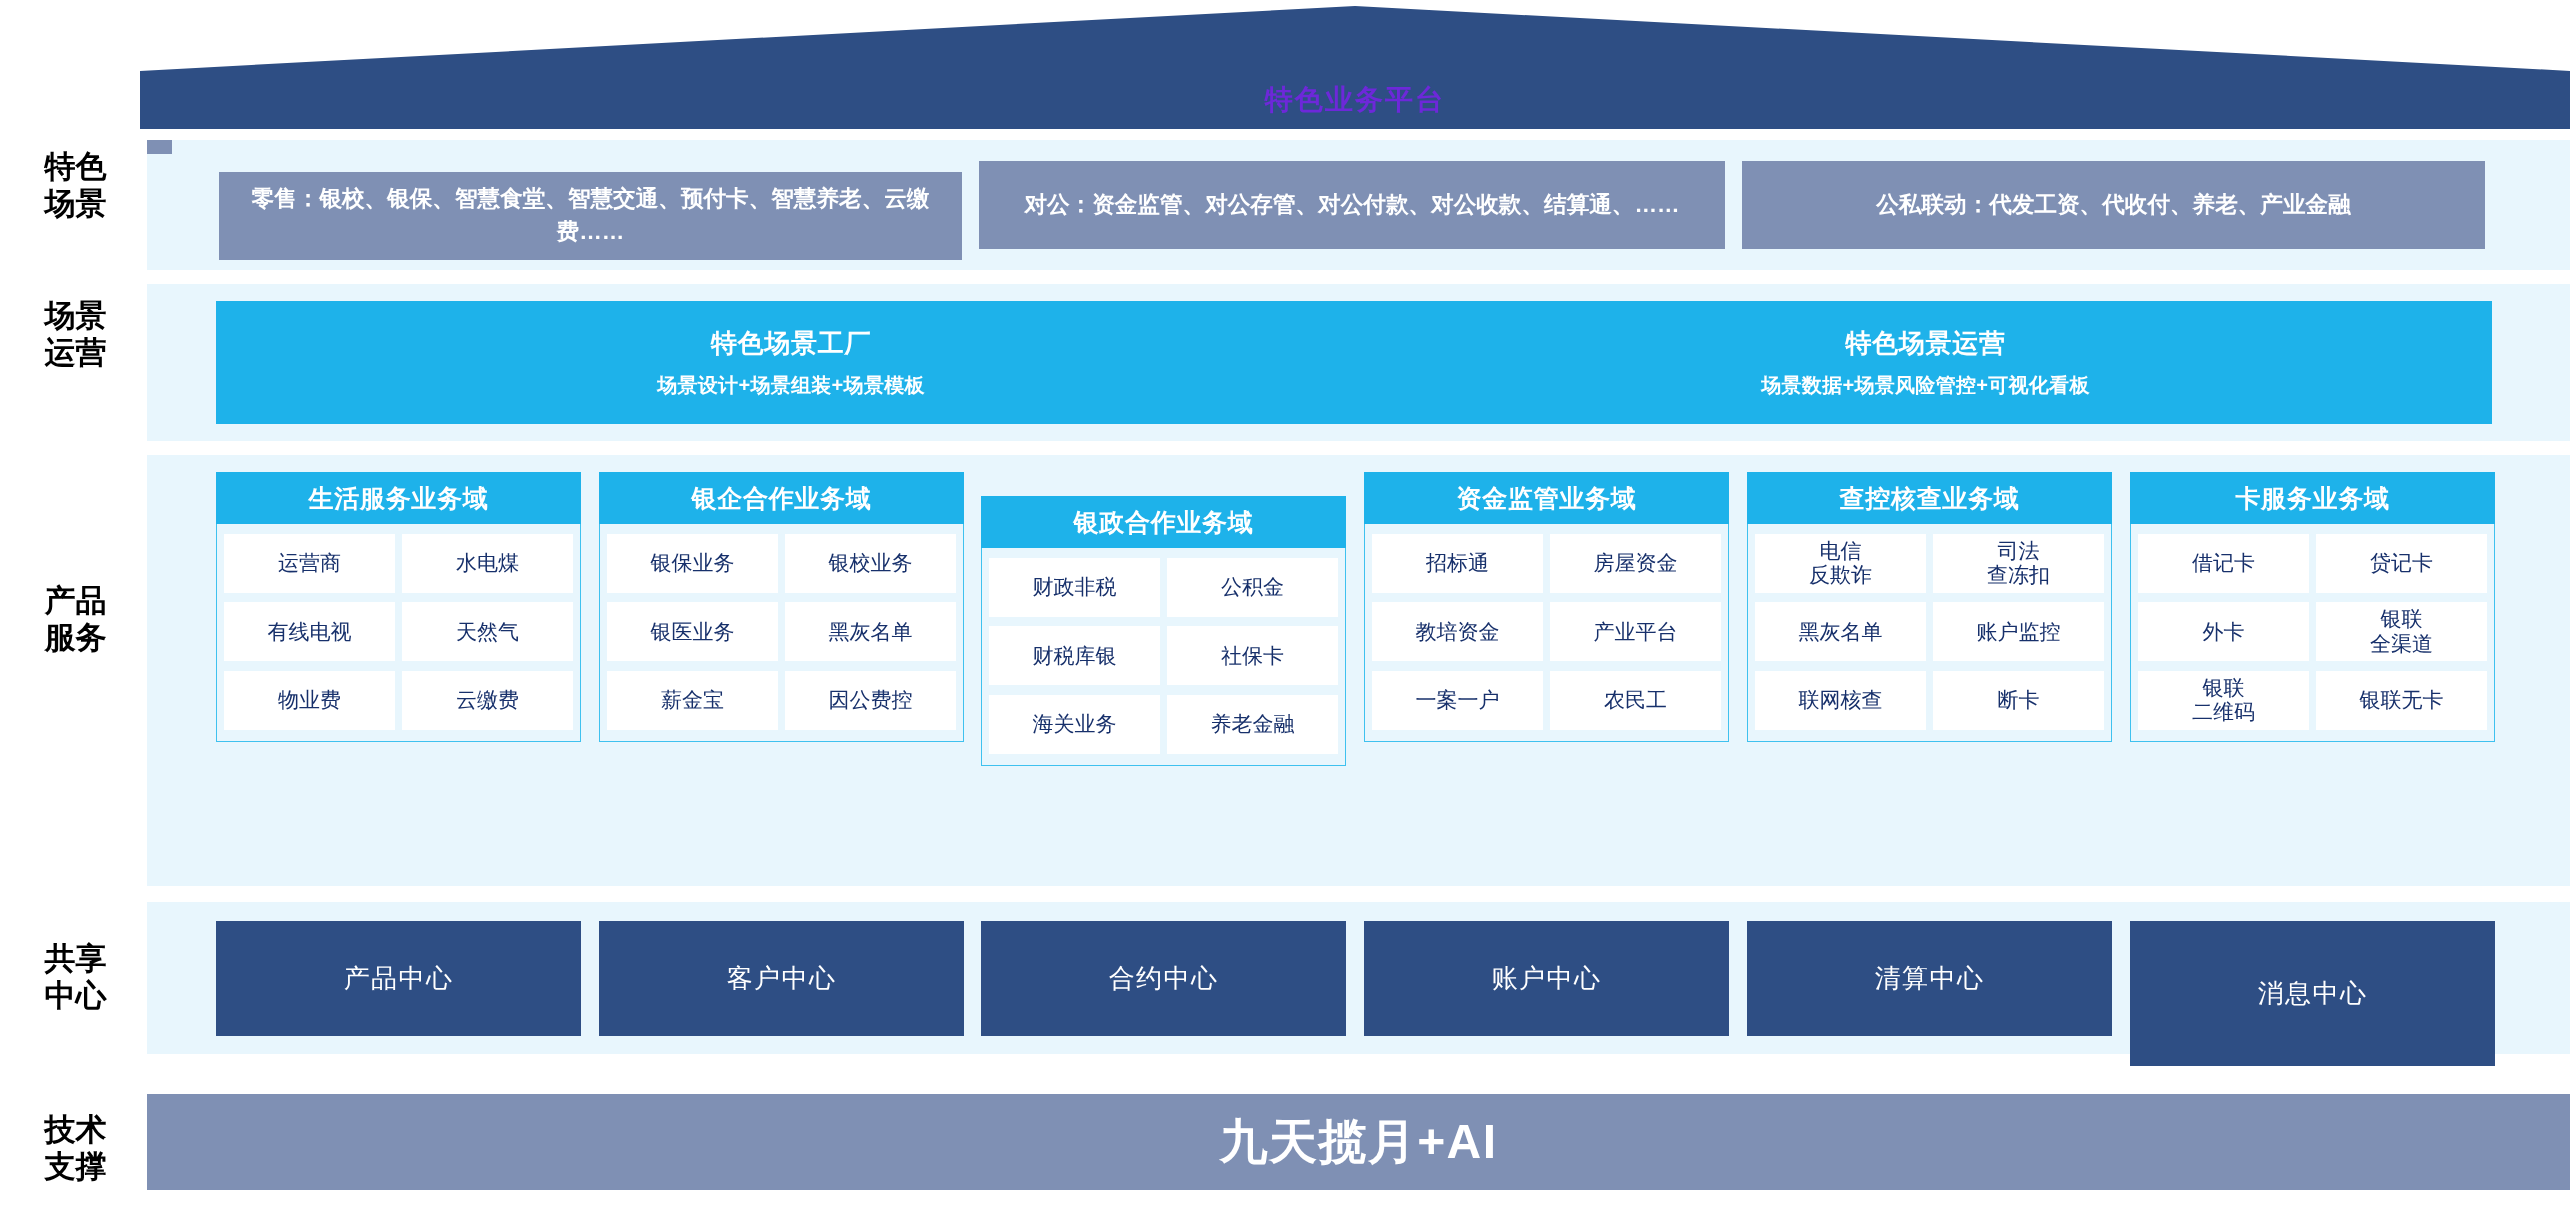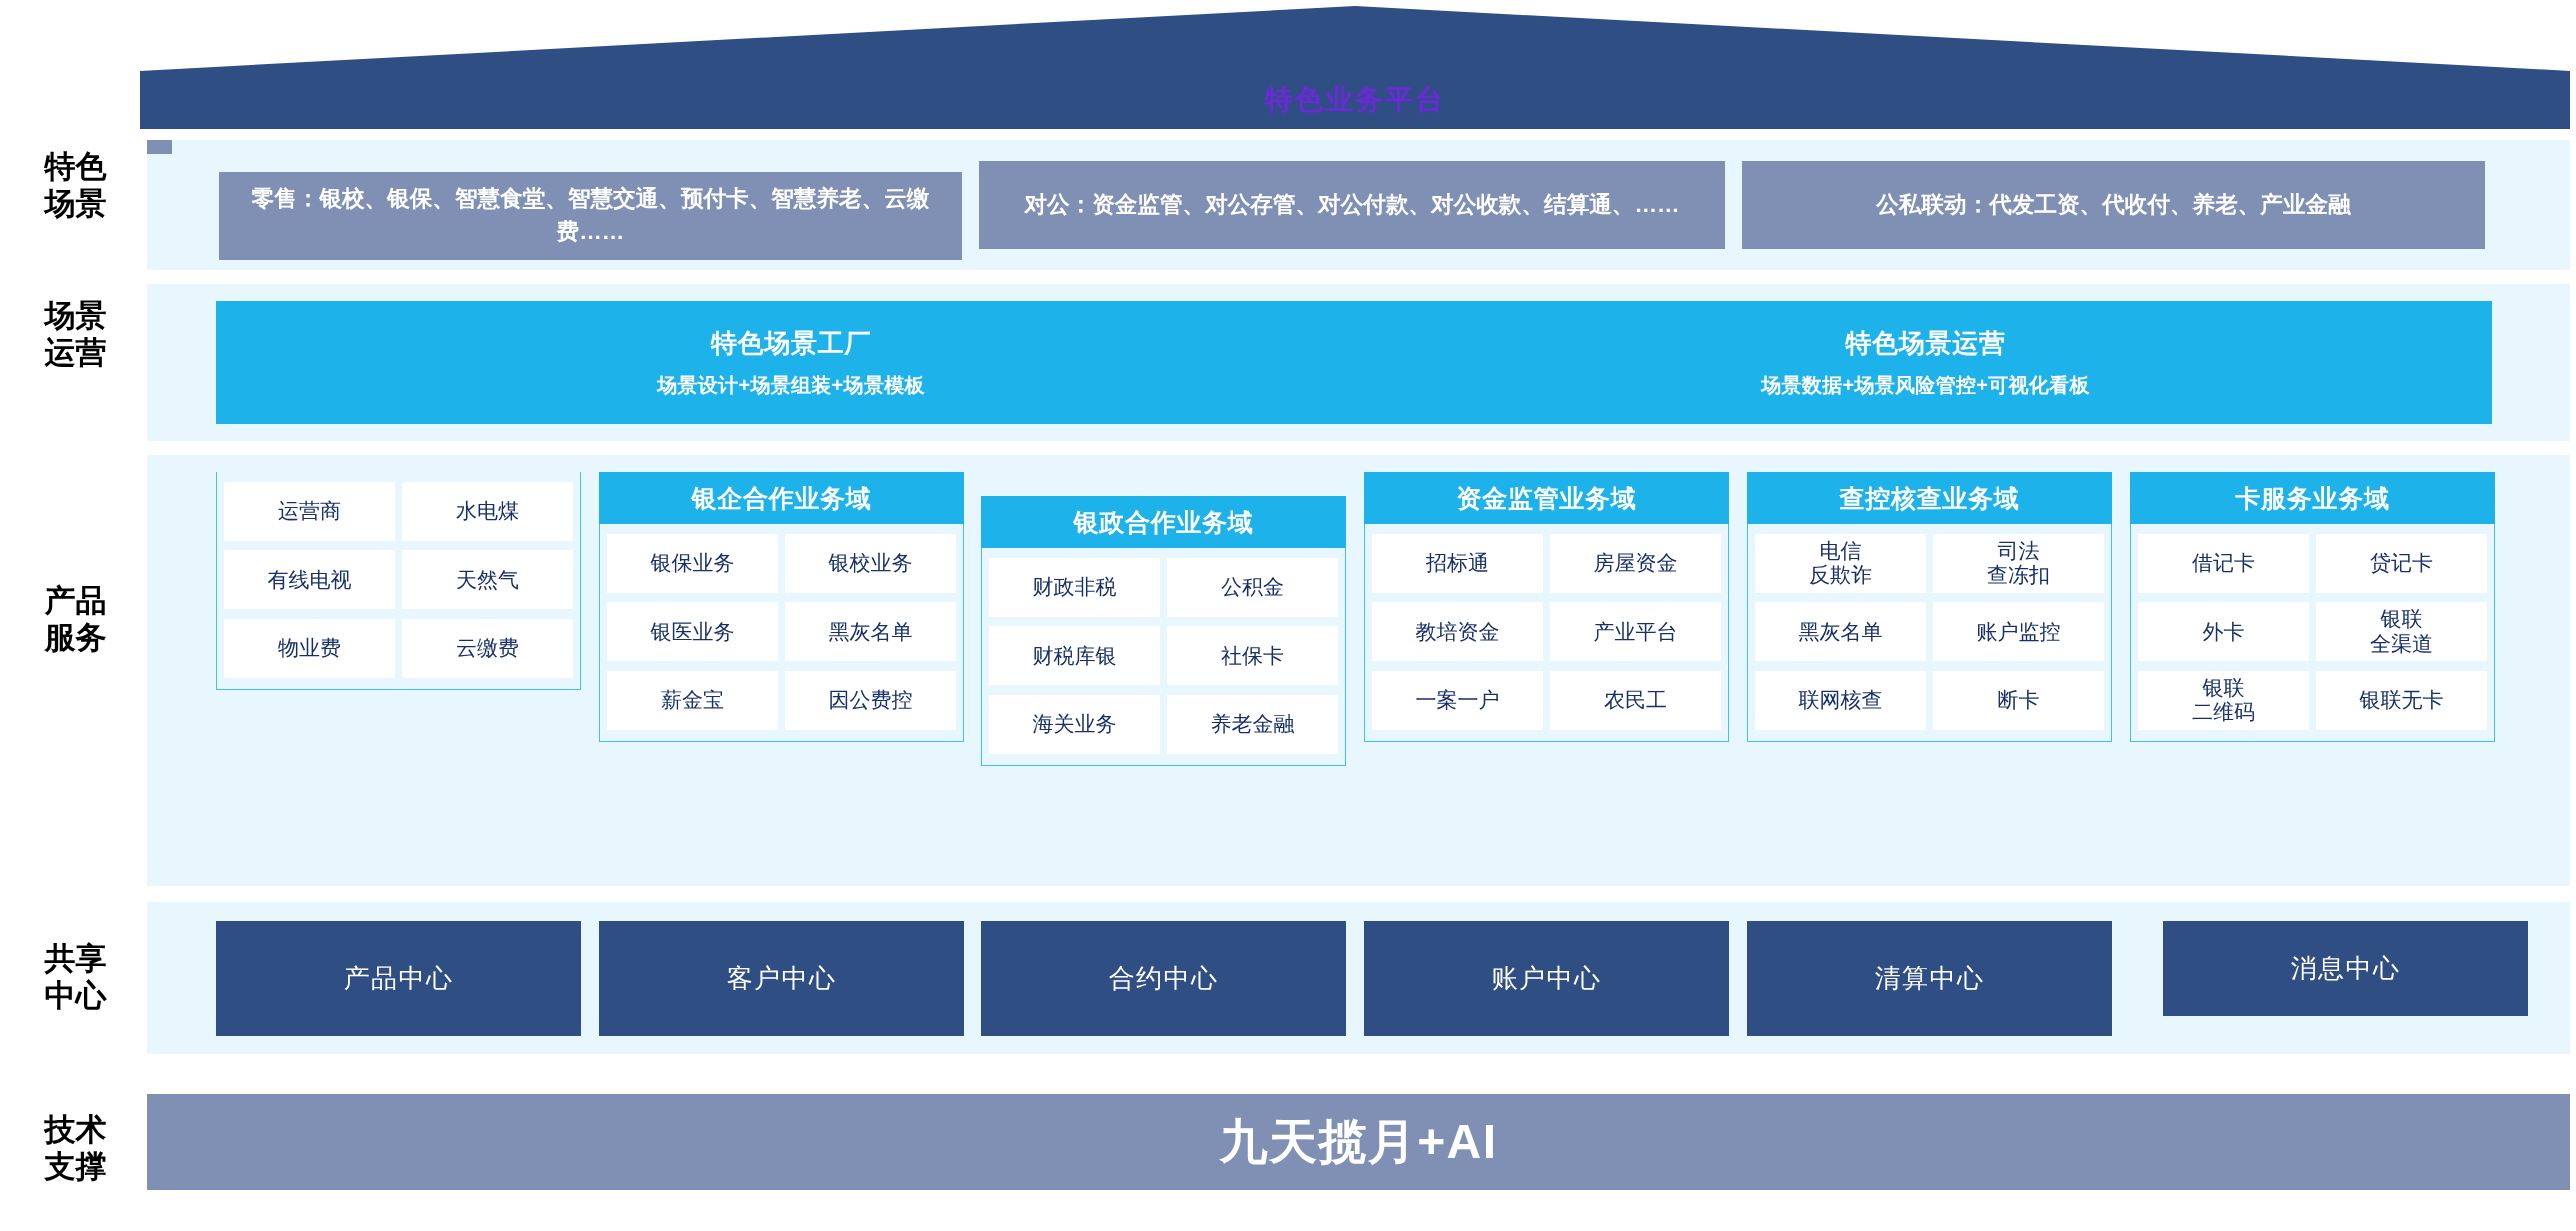--- a/index.html
+++ b/index.html
@@ -133,20 +133,21 @@
     <div class="op-sub">场景设计+场景组装+场景模板</div>
   </div>
   <div class="op-box" style="left:1359px;top:301px;width:1133px;height:123px;">
     <div class="op-title">特色场景运营</div>
     <div class="op-sub">场景数据+场景风险管控+可视化看板</div>
   </div>
 
   <div class="panel" style="left:147px;top:455px;width:2423px;height:431px;"></div>
   <div id="product-columns">
       <div class="prod-col" style="left: 216px; top: 472px; width: 365px;">
+        <div class="prod-head">生活服务业务域</div>
         <div class="prod-body">
           <div class="prod-row">
             <div class="prod-cell">
               <span>运营商</span>
             </div>
             <div class="prod-cell">
               <span>水电煤</span>
             </div>
           </div>
           <div class="prod-row">
@@ -314,19 +315,19 @@
       </div>
     </div>
 
   <div class="panel" style="left:147px;top:902px;width:2423px;height:152px;"></div>
   <div id="center-boxes">
       <div class="center-box" style="left: 216px; top: 921px; width: 365px; height: 115px;">产品中心</div>
       <div class="center-box" style="left: 599px; top: 921px; width: 365px; height: 115px;">客户中心</div>
       <div class="center-box" style="left: 981px; top: 921px; width: 365px; height: 115px;">合约中心</div>
       <div class="center-box" style="left: 1364px; top: 921px; width: 365px; height: 115px;">账户中心</div>
       <div class="center-box" style="left: 1747px; top: 921px; width: 365px; height: 115px;">清算中心</div>
-      <div class="center-box" style="left: 2130px; top: 921px; width: 365px; height: 95px; margin-left: 33px;">消息中心</div>
+      <div class="center-box" style="left: 2130px; top: 921px; width: 365px; height: 145px;">消息中心</div>
     </div>
 
   <div class="tech-band" style="left:147px;top:1094px;width:2423px;height:96px;">九天揽月+AI</div>
 
 </div>
 
 
 </body></html>

